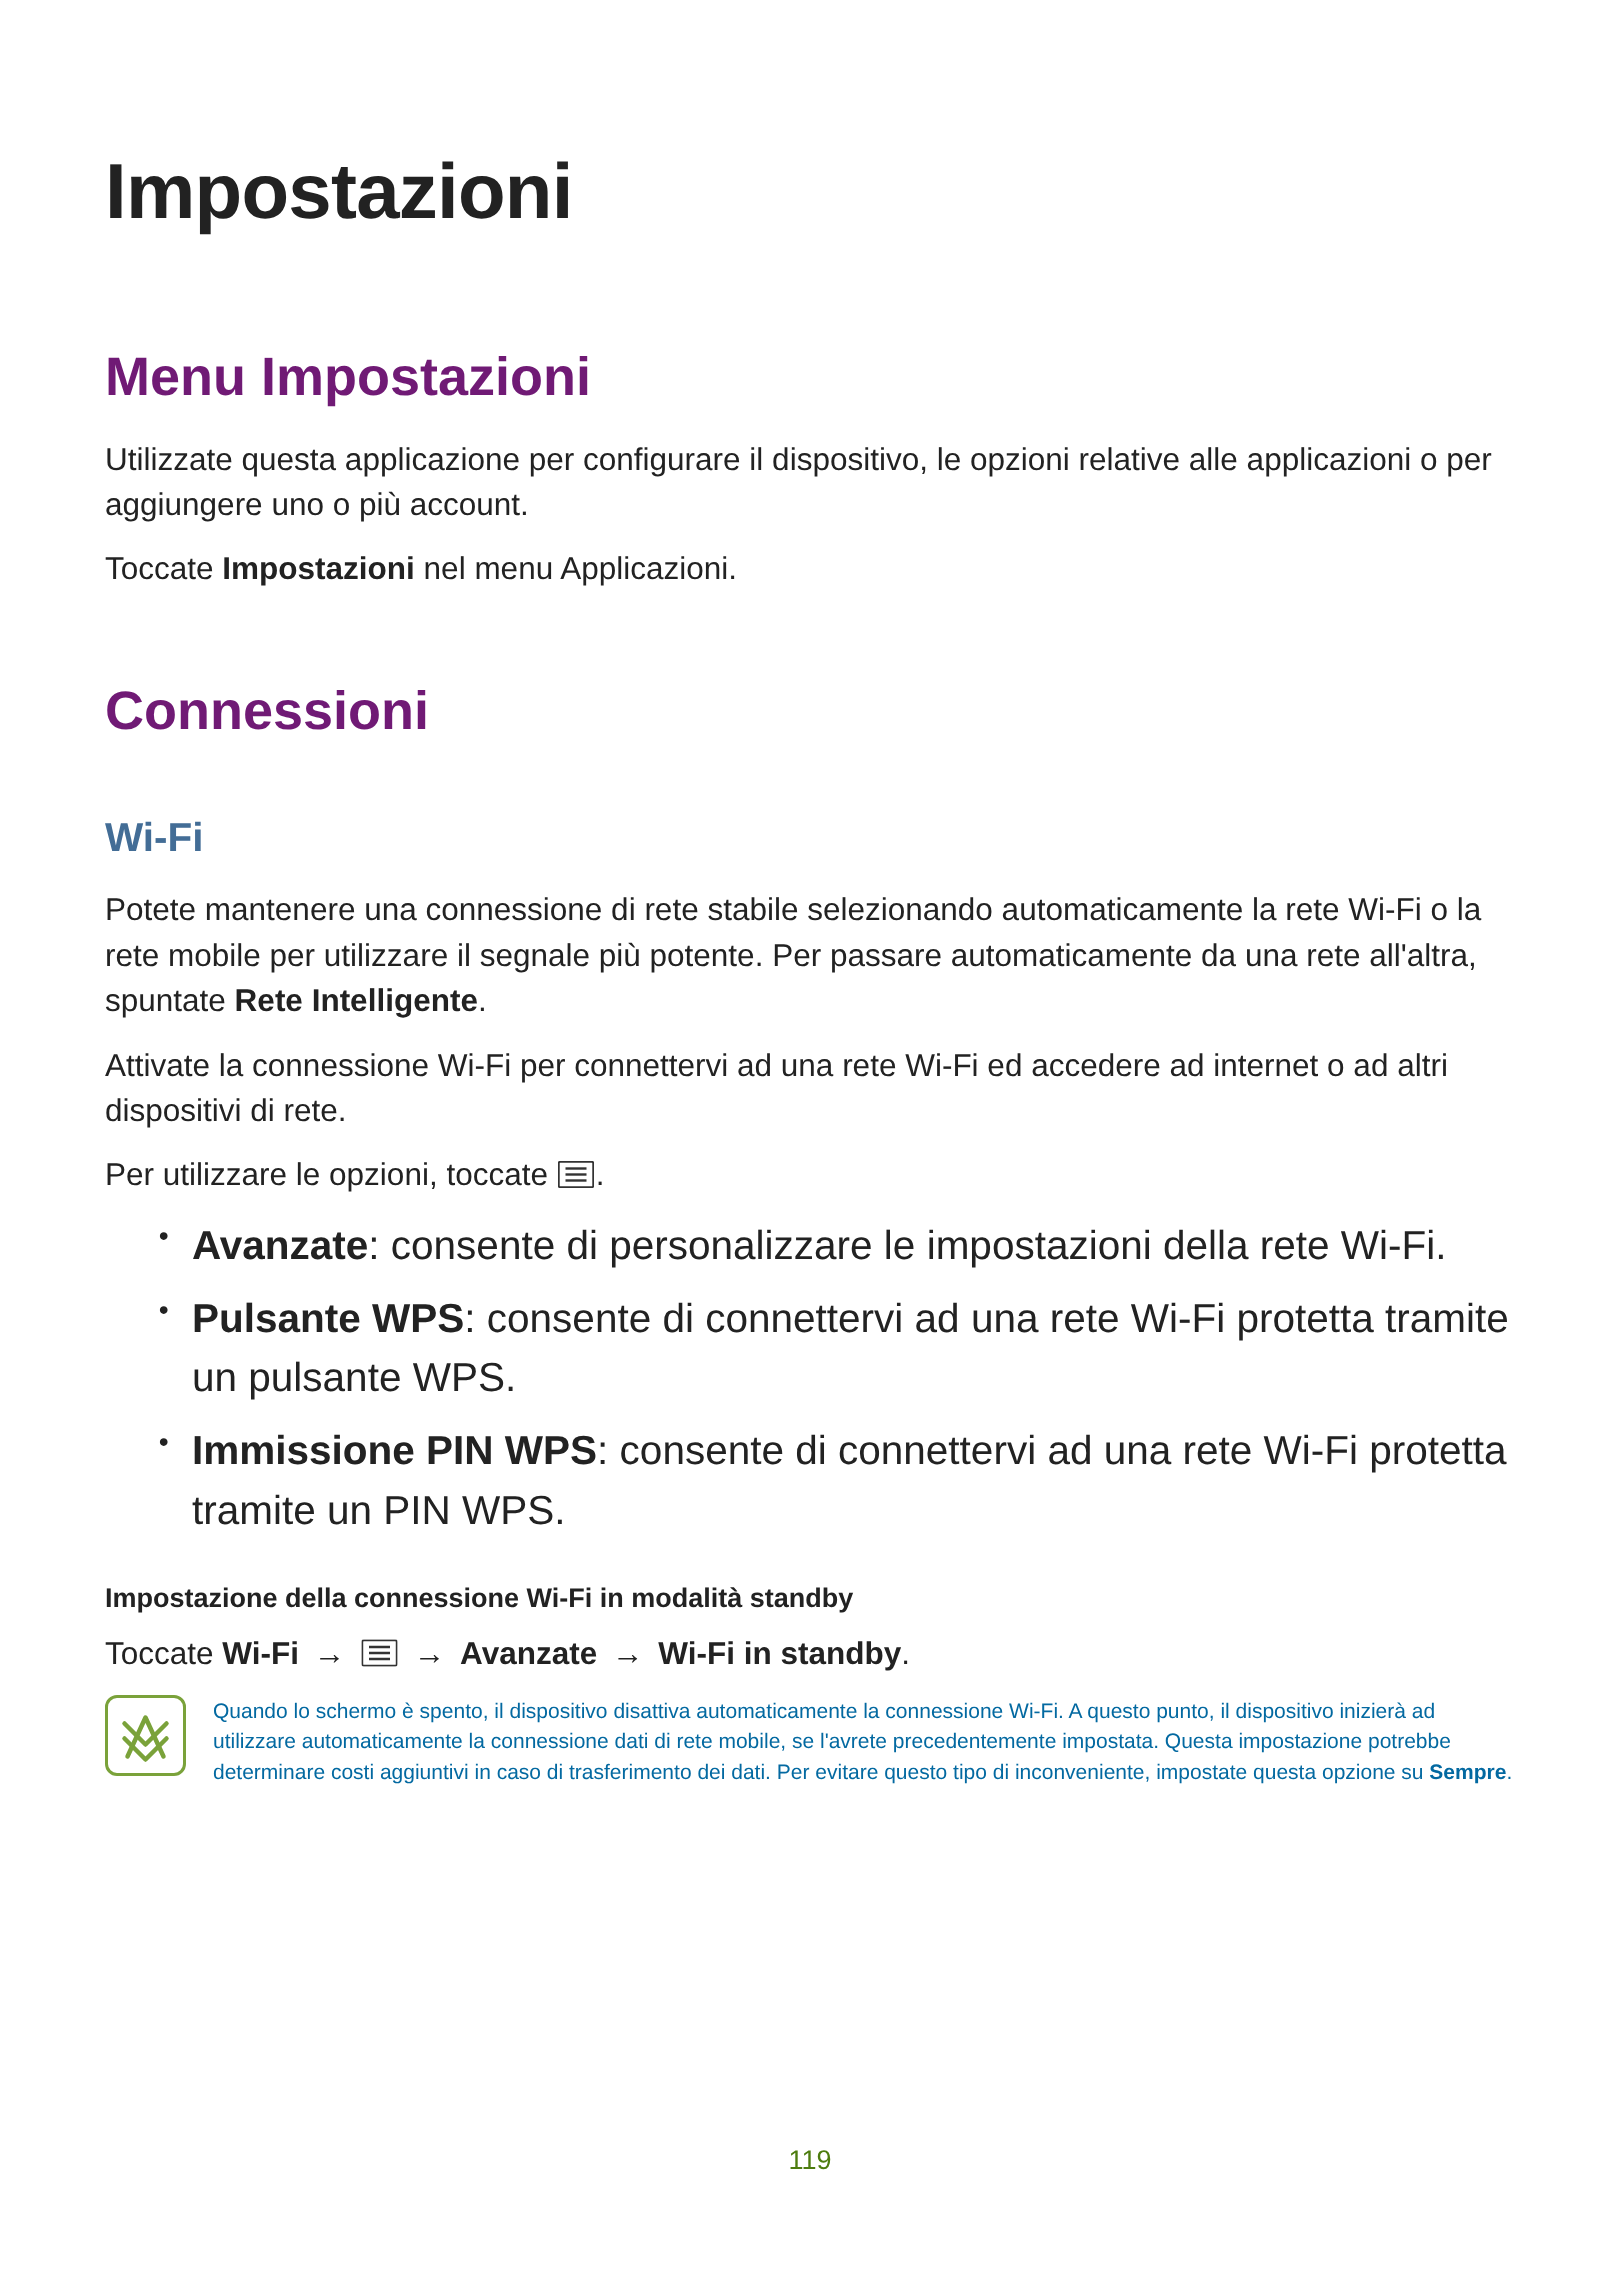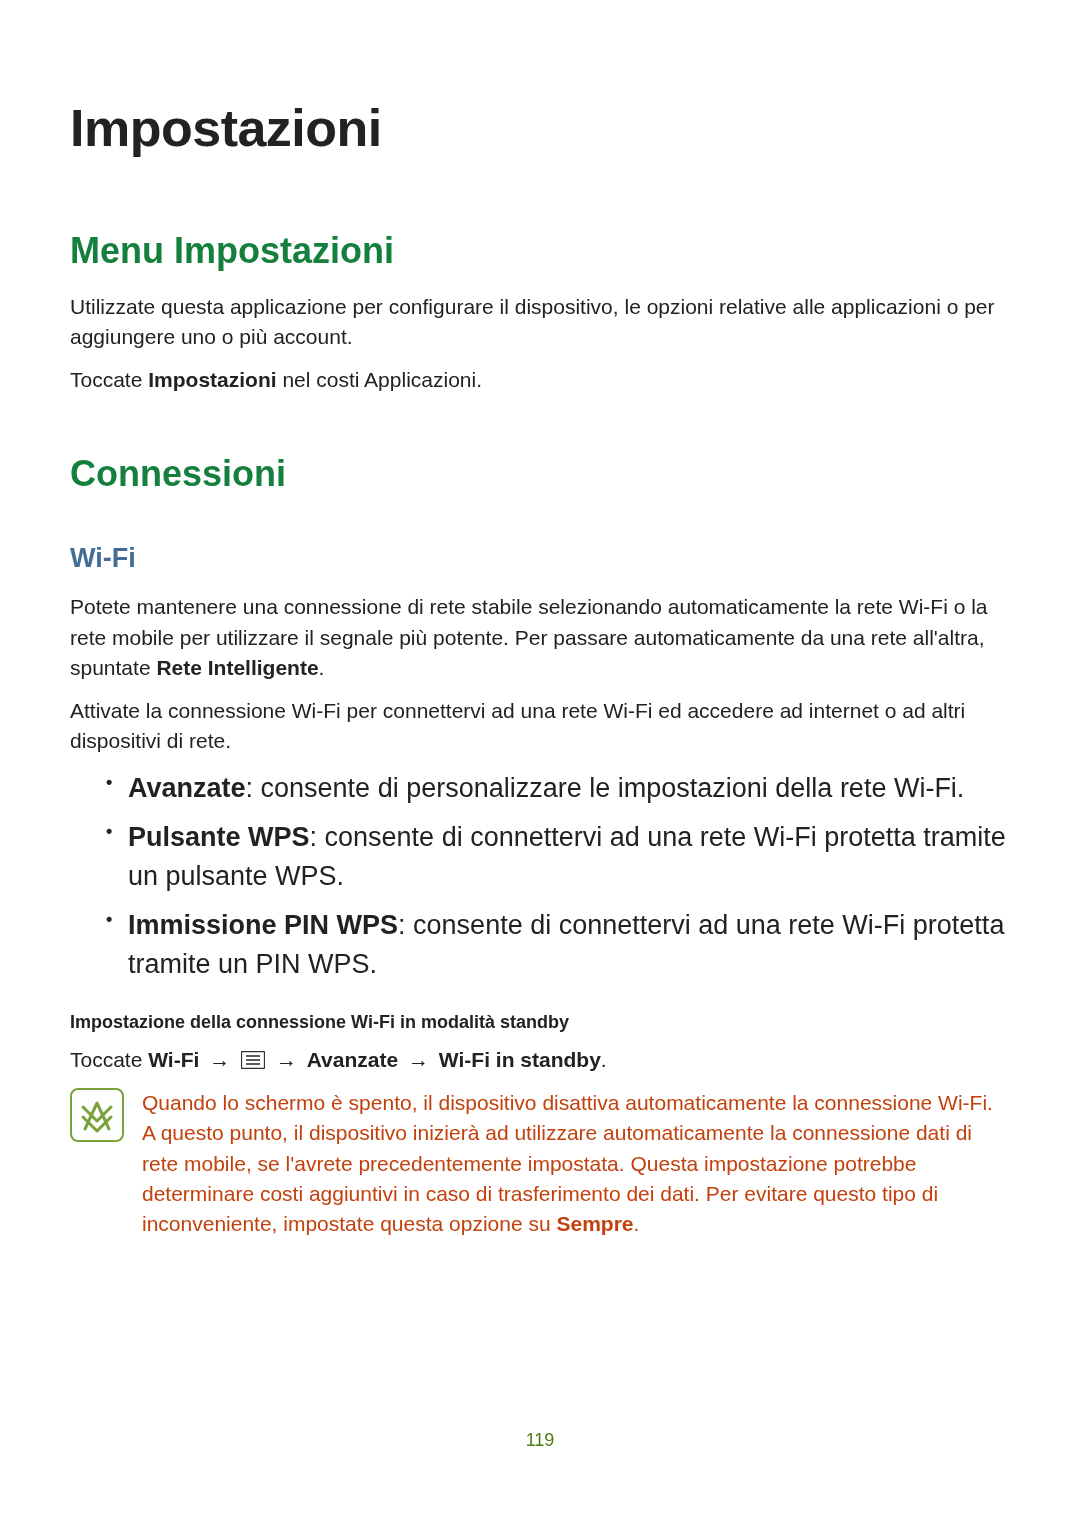--- a/index.html
+++ b/index.html
@@ -1,54 +1,62 @@
 <!DOCTYPE html>
 <html><head>
 <meta charset="utf-8">
 <style>
   * { margin: 0; padding: 0; box-sizing: border-box; }
   html, body { width: 1080px; height: 1527px; background: #fff; font-family: "Segoe UI", "Helvetica Neue", Arial, sans-serif; color: #222; }
   .page { width: 1080px; height: 1509px; padding: 98px 70px 0 70px; position: relative; }
   h1.title { font-size: 52px; font-weight: 700; letter-spacing: -0.5px; color: #222; margin-bottom: 72px; }
-  h2.section { font-size: 36px; font-weight: 700; color: #15803d; margin-top: 8px; margin-bottom: 20px; }
+  h2.section { font-size: 36px; font-weight: 700; color: #701a75; margin-top: 8px; margin-bottom: 20px; }
   h2.section.conn { margin-top: 58px; }
   h3.subsection { font-size: 27px; font-weight: 700; color: #436d96; margin-top: 48px; margin-bottom: 18px; }
   h4.subsub { font-size: 18px; font-weight: 700; color: #222; margin-top: 28px; margin-bottom: 12px; }
   p.body { font-size: 21px; line-height: 1.45; color: #222; margin-bottom: 12px; }
   .bold { font-weight: 700; }
   ul.bullets { list-style: none; margin: 8px 0 0 36px; }
   ul.bullets li { font-size: 27px; line-height: 1.45; margin-bottom: 10px; position: relative; padding-left: 22px; }
   ul.bullets li::before { content: "•"; position: absolute; left: 0; top: 0; font-size: 18px; font-weight: 700; }
   .inline-menu-icon { display: inline-block; width: 24px; height: 18px; vertical-align: -2px; margin: 0 1px; }
   .note-row { display: flex; align-items: flex-start; gap: 18px; margin-top: 10px; }
   .note-icon-box { width: 54px; height: 54px; border: 2px solid #7aa23a; border-radius: 8px; display: flex; align-items: center; justify-content: center; flex-shrink: 0; }
-  .note-text { font-size: 21px; line-height: 1.45; color: #c2410c; }
+  .note-text { font-size: 14px; line-height: 1.45; color: #0369a1; }
   .page-num { position: absolute; bottom: 58px; left: 0; right: 0; text-align: center; font-size: 18px; color: #4d7c0f; margin-top: 12px; }
   .arrow { display: inline-block; margin: 0 4px; }
 </style>
 </head>
 <body>
 
 <div class="page">
 
   <h1 class="title">Impostazioni</h1>
 
   <h2 class="section">Menu Impostazioni</h2>
   <p class="body">Utilizzate questa applicazione per configurare il dispositivo, le opzioni relative alle applicazioni o per aggiungere uno o più account.</p>
   <p class="body">
-    <span>Toccate </span><span class="bold">Impostazioni</span><span> nel costi Applicazioni.</span>
+    <span>Toccate </span><span class="bold">Impostazioni</span><span> nel menu Applicazioni.</span>
   </p>
 
   <h2 class="section conn">Connessioni</h2>
 
   <h3 class="subsection">Wi-Fi</h3>
   <p class="body">
     <span>Potete mantenere una connessione di rete stabile selezionando automaticamente la rete Wi-Fi o la rete mobile per utilizzare il segnale più potente. Per passare automaticamente da una rete all'altra, spuntate </span><span class="bold">Rete Intelligente</span><span>.</span>
   </p>
   <p class="body">Attivate la connessione Wi-Fi per connettervi ad una rete Wi-Fi ed accedere ad internet o ad altri dispositivi di rete.</p>
+  <p class="body">
+    <span>Per utilizzare le opzioni, toccate </span><span class="inline-menu-icon"><svg viewBox="0 0 24 18" width="24" height="18">
+          <rect x="0.5" y="0.5" width="23" height="17" rx="1" fill="none" stroke="#333" stroke-width="1.3"></rect>
+          <line x1="5" y1="5" x2="19" y2="5" stroke="#333" stroke-width="1.6"></line>
+          <line x1="5" y1="9" x2="19" y2="9" stroke="#333" stroke-width="1.6"></line>
+          <line x1="5" y1="13" x2="19" y2="13" stroke="#333" stroke-width="1.6"></line>
+        </svg></span><span>.</span>
+  </p>
 
   <ul class="bullets">
     <li>
       <span class="bold">Avanzate</span><span>: consente di personalizzare le impostazioni della rete Wi-Fi.</span>
     </li>
     <li>
       <span class="bold">Pulsante WPS</span><span>: consente di connettervi ad una rete Wi-Fi protetta tramite un pulsante WPS.</span>
     </li>
     <li>
       <span class="bold">Immissione PIN WPS</span><span>: consente di connettervi ad una rete Wi-Fi protetta tramite un PIN WPS.</span>

